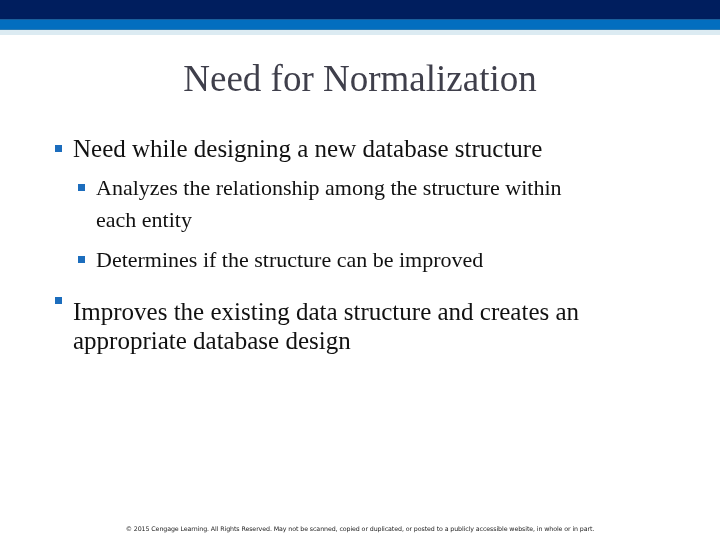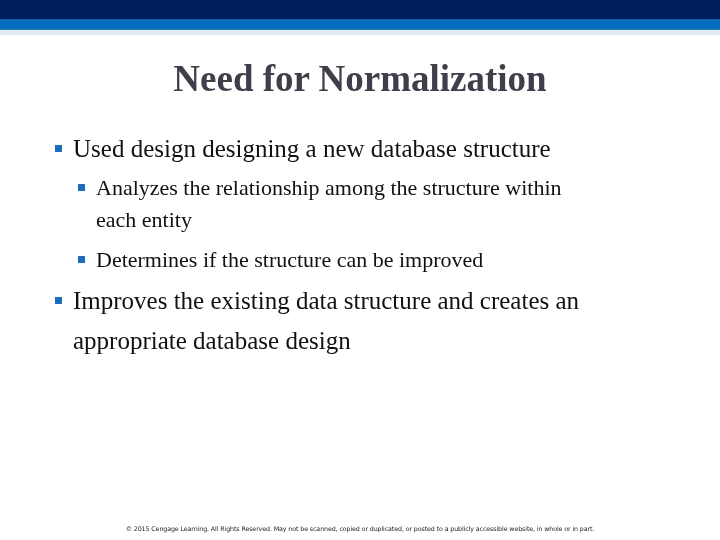--- a/index.html
+++ b/index.html
@@ -7,21 +7,21 @@
     width: 720px; height: 540px; position: relative; overflow: hidden;
     background: #ffffff;
     font-family: "Liberation Serif", "DejaVu Serif", serif;
   }
   .band-navy { position: absolute; left: 0; top: 0; width: 720px; height: 19px; background: #001e5e; }
   .band-blue { position: absolute; left: 0; top: 19px; width: 720px; height: 11px; background: #036ebf; border-top: 1px solid #1a5f9c; border-bottom: 1px solid #2b7bb5; box-sizing: border-box; }
   .band-light { position: absolute; left: 0; top: 30px; width: 720px; height: 5px; background: #dcebf2; }
 
   .title {
     position: absolute; left: 0; top: 56px; width: 720px; text-align: center;
-    font-size: 37px; color: #3f3f4b; line-height: 46px; font-weight: bold;
+    font-size: 37px; color: #3f3f4b; line-height: 46px;
   }
 
   .content { position: absolute; left: 0; top: 0; width: 720px; }
   .item { position: absolute; color: #111111; }
   .bullet {
     position: absolute; width: 7px; height: 7px; background: #1c6dbd;
   }
   .l1 { font-size: 25px; line-height: 31px; }
   .l2 { font-size: 22px; line-height: 28px; }
 
@@ -36,27 +36,27 @@
 
 <div class="band-navy"></div>
 <div class="band-blue"></div>
 <div class="band-light"></div>
 
 <div class="title">Need for Normalization</div>
 
 <div class="content">
 
   <span class="bullet" style="left:55px; top:145px;"></span>
-  <div class="item l1" style="left:73px; top:133px;">Used design designing a new database structure</div>
+  <div class="item l1" style="left:73px; top:133px;">Need while designing a new database structure</div>
 
   <span class="bullet" style="left:78px; top:184px;"></span>
   <div class="item l2" style="left:96px; top:174px;">Analyzes the relationship among the structure within</div>
   <div class="item l2" style="left:96px; top:206px;">each entity</div>
 
   <span class="bullet" style="left:78px; top:256px;"></span>
   <div class="item l2" style="left:96px; top:246px;">Determines if the structure can be improved</div>
 
   <span class="bullet" style="left:55px; top:297px;"></span>
-  <div class="item l1" style="left:73px; top:285px;">Improves the existing data structure and creates an</div>
+  <div class="item l1" style="left:73px; top:296px;">Improves the existing data structure and creates an</div>
   <div class="item l1" style="left:73px; top:319px;margin-top:6px;">appropriate database design</div>
 </div>
 
 <div class="footer">© 2015 Cengage Learning. All Rights Reserved. May not be scanned, copied or duplicated, or posted to a publicly accessible website, in whole or in part.</div>
 
 </body></html>

